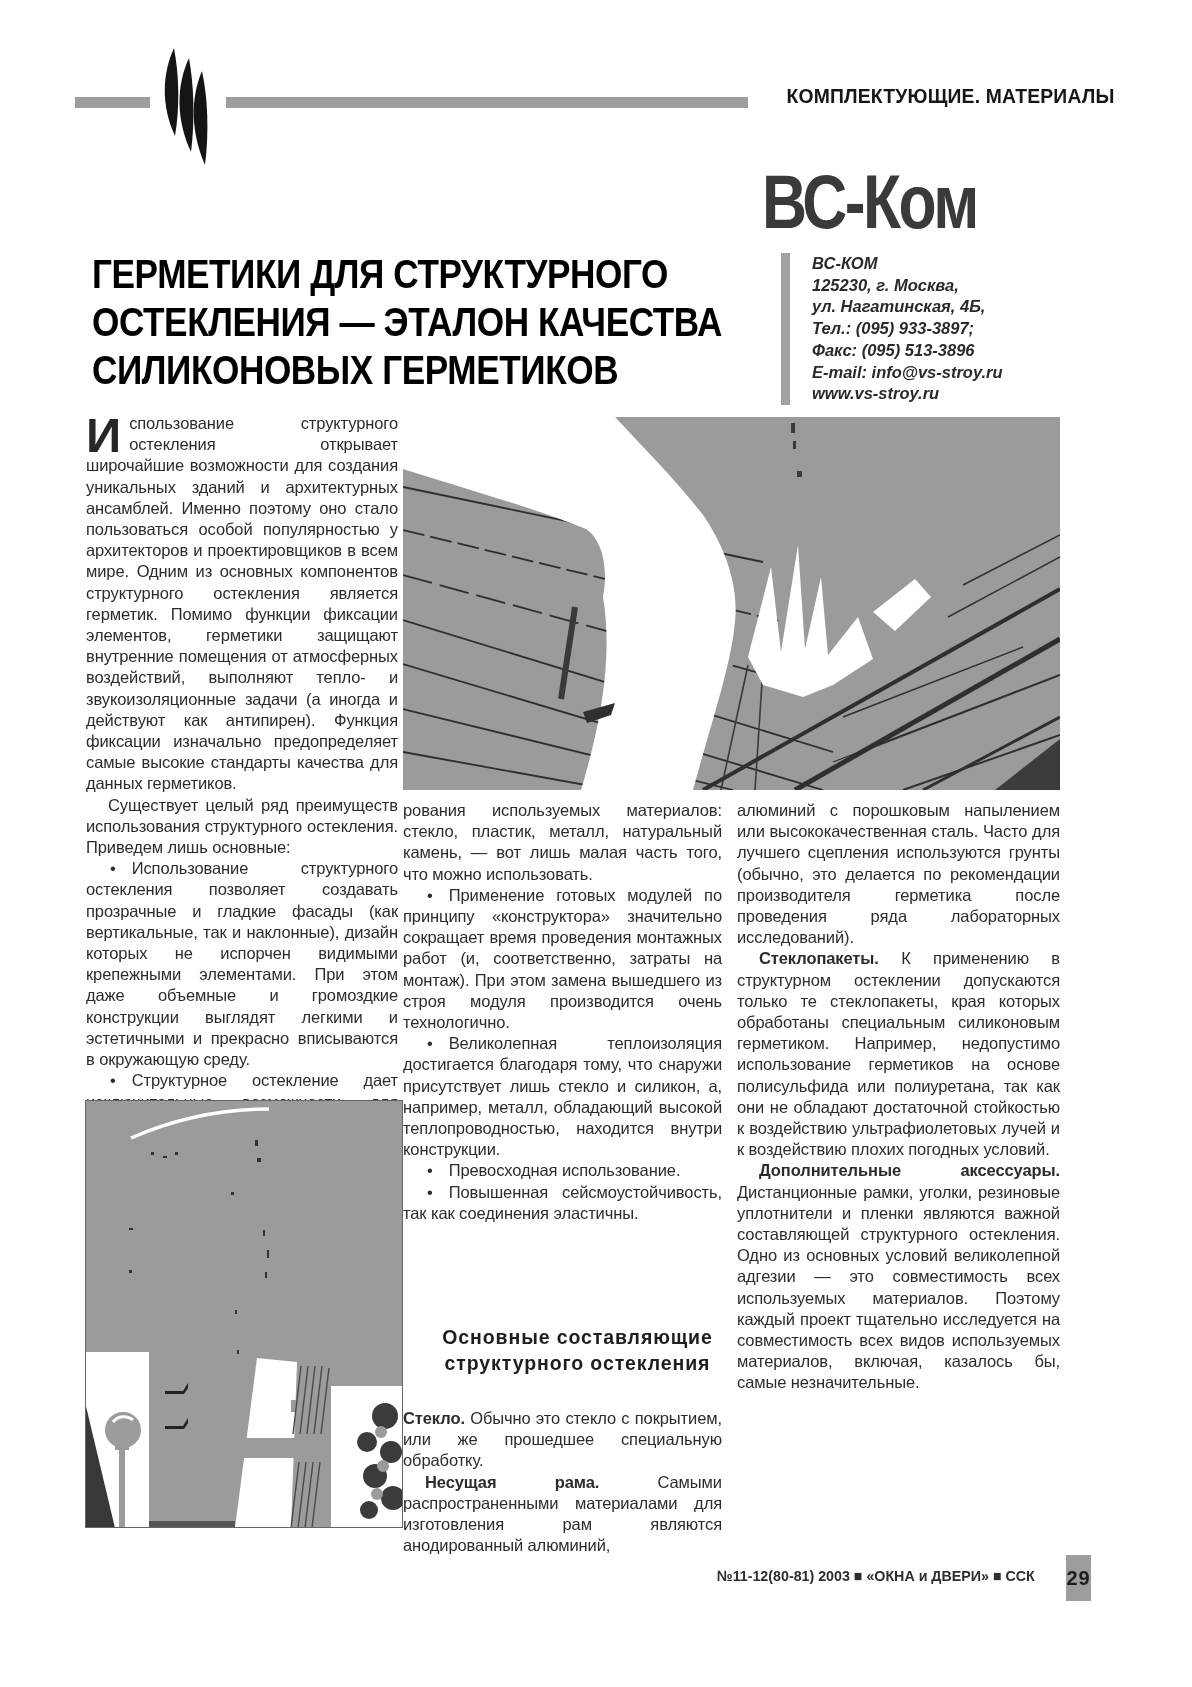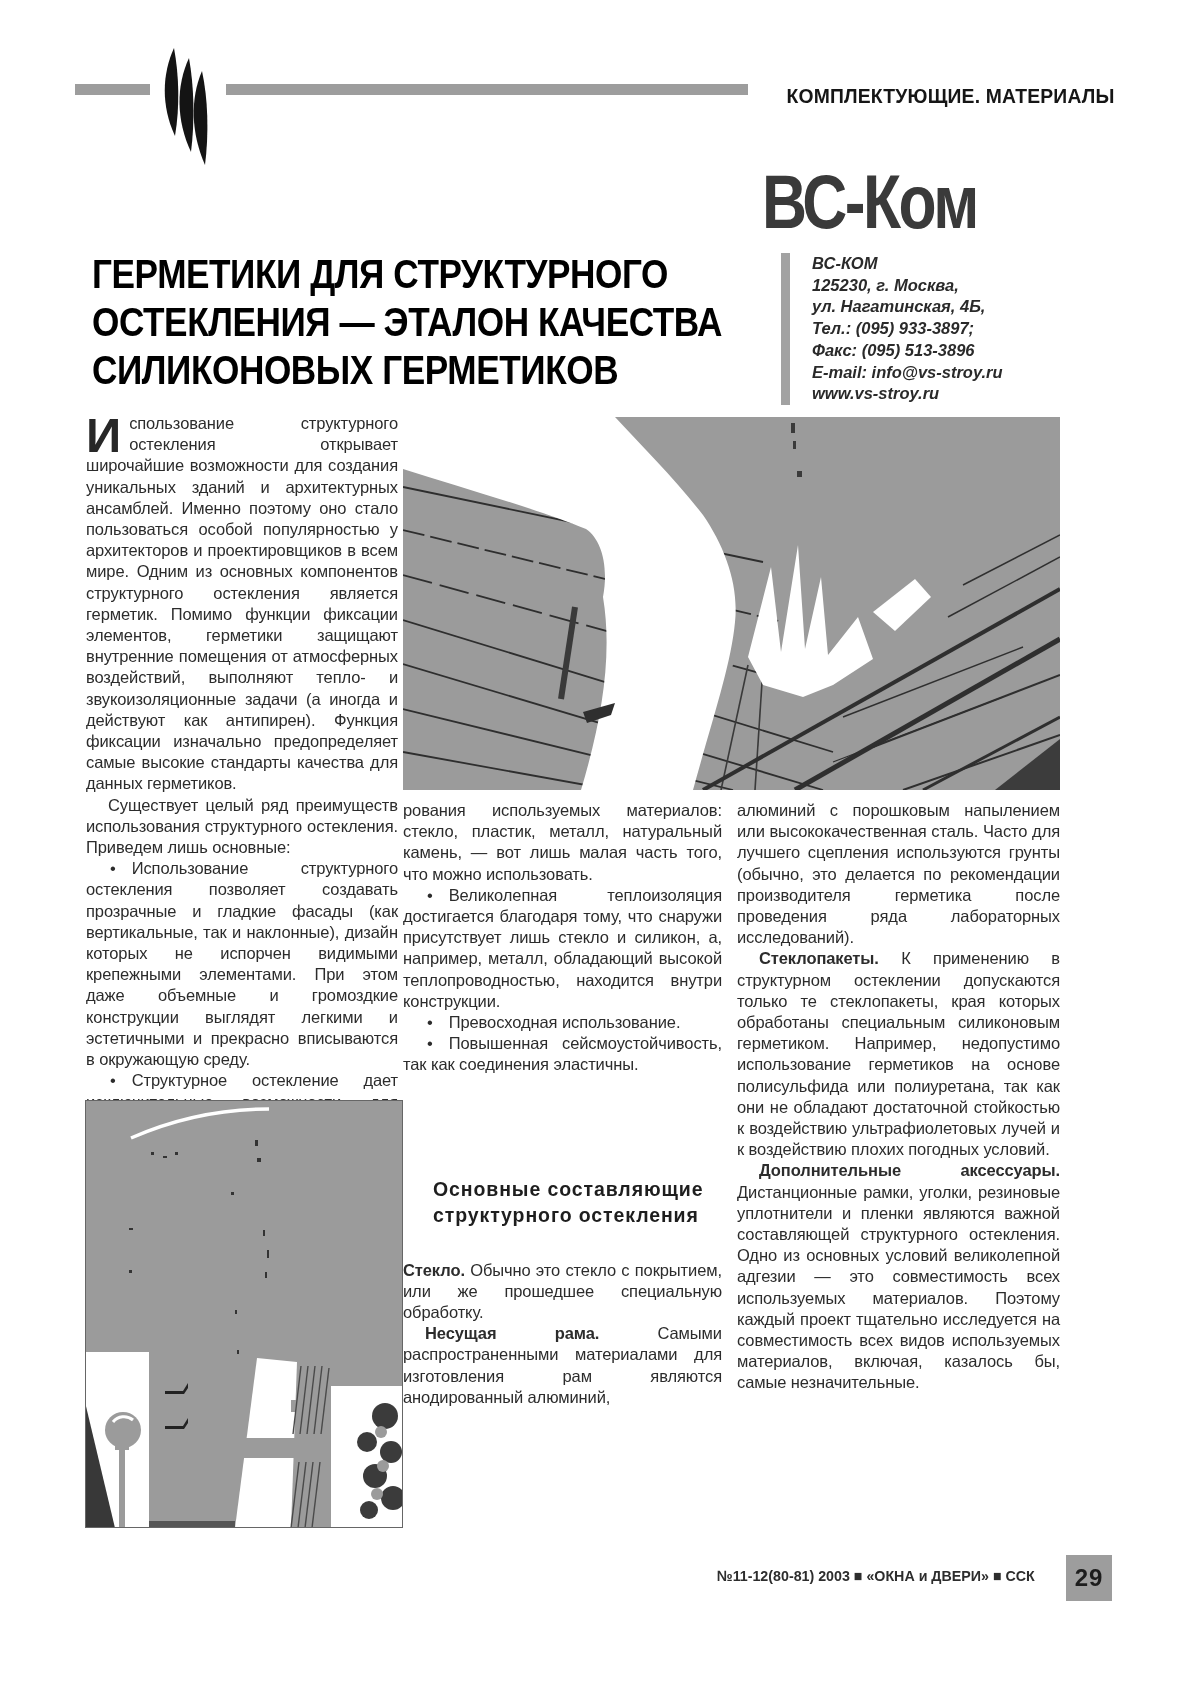--- a/index.html
+++ b/index.html
@@ -2,21 +2,21 @@
 <html lang="ru"><head>
 <meta charset="utf-8">
 <style>
   html,body{margin:0;padding:0;}
   body{
     width:1192px;height:1687px;position:relative;overflow:hidden;
     background:#ffffff;color:#2c2c2c;
     font-family:"Liberation Sans", sans-serif;
   }
   
-  .header-row{position:absolute;left:75px;top:84px;width:1040px;display:flex;align-items:flex-start;z-index:0;}
+  .header-row{position:absolute;left:75px;top:84px;width:1040px;display:flex;align-items:flex-end;z-index:0;}
   .header-bar{flex:1;height:11px;background:#9d9d9d;}
   .header-label{
     margin-left:10px;font-weight:bold;font-size:21px;color:#161616;white-space:nowrap;
     transform:scaleX(.92);transform-origin:right center;letter-spacing:0.2px;
   }
   .logo-box{position:absolute;left:150px;top:48px;width:76px;height:122px;background:#ffffff;z-index:1;
     display:flex;justify-content:center;}
   
   .brand{
     position:absolute;left:762px;top:158px;font-size:76px;font-weight:bold;color:#3a3a3a;
@@ -34,35 +34,35 @@
   .col2{left:403px;top:800px;width:319px;}
   .col3{left:737px;top:800px;width:323px;}
   .col p{margin:0;text-indent:22px;}
   .col p.first{text-indent:0;}
   .col p.bullet{text-indent:0;}
   .col p.bullet::before{content:"\2022";display:inline-block;margin-left:24px;margin-right:16px;}
   .dropcap{float:left;font-size:49px;line-height:39px;font-weight:bold;padding:3px 8px 0 0;color:#272727;}
   .lead{font-weight:bold;}
   .heading{
     font-weight:bold;font-size:19.5px;line-height:26px;letter-spacing:0.9px;color:#1e1e1e;
-    margin:100px 0 32px 30px;text-align:left;text-indent:0;
+    margin:100px 0 32px 30px;text-align:center;text-indent:0;
   }
   
   .photo-top{position:absolute;left:403px;top:417px;width:657px;height:373px;}
   .photo-left{position:absolute;left:85px;top:1100px;width:318px;height:428px;}
   .photo-top svg,.photo-left svg,.logo-box svg{display:block;}
   
   .footer-issue{
     position:absolute;top:1567px;right:157px;font-size:15px;font-weight:bold;color:#2d2d2d;
     white-space:nowrap;transform:scaleX(.95);transform-origin:right center;
   }
   .page-badge{
-    position:absolute;left:1066px;top:1555px;width:46px;height:46px;background:#9d9d9d;
+    position:absolute;left:1066px;top:1555px;width:25px;height:46px;background:#9d9d9d;
     display:flex;align-items:center;justify-content:center;
-    font-size:24px;font-weight:bold;color:#1d1d1d;letter-spacing:1px;
+    font-size:20px;font-weight:bold;color:#1d1d1d;letter-spacing:1px;
   }
 </style>
 </head>
 <body>
 
 <div class="header-row">
   <div class="header-bar"></div>
   <div class="header-label">КОМПЛЕКТУЮЩИЕ. МАТЕРИАЛЫ</div>
 </div>
 <div class="logo-box">
@@ -221,20 +221,21 @@
         <circle cx="298" cy="366" r="6"></circle>
         <circle cx="292" cy="394" r="6"></circle>
     </g>
     <rect x="64" y="421" width="86" height="7" fill="#555555"></rect>
     <rect x="0.5" y="0.5" width="317" height="427" fill="none" stroke="#666666" stroke-width="1"></rect>
   </svg>
 </div>
 
 <div class="col col2">
   <p class="first">рования используемых материалов: стекло, пластик, металл, натуральный камень, — вот лишь малая часть того, что можно использовать.</p>
+  <p class="bullet">Применение готовых модулей по принципу «конструктора» значительно сокращает время проведения монтажных работ (и, соответственно, затраты на монтаж). При этом замена вышедшего из строя модуля производится очень технологично.</p>
   <p class="bullet">Великолепная теплоизоляция достигается благодаря тому, что снаружи присутствует лишь стекло и силикон, а, например, металл, обладающий высокой теплопроводностью, находится внутри конструкции.</p>
   <p class="bullet">Превосходная использование.</p>
   <p class="bullet">Повышенная сейсмоустойчивость, так как соединения эластичны.</p>
   <div class="heading">Основные составляющие структурного остекления</div>
   <p class="first"><span class="lead">Стекло.</span><span> Обычно это стекло с покрытием, или же прошедшее специальную обработку.</span></p>
   <p><span class="lead">Несущая рама.</span><span> Самыми распространенными материалами для изготовления рам являются анодированный алюминий,</span></p>
 </div>
 
 <div class="col col3">
   <p class="first">алюминий с порошковым напылением или высококачественная сталь. Часто для лучшего сцепления используются грунты (обычно, это делается по рекомендации производителя герметика после проведения ряда лабораторных исследований).</p>

